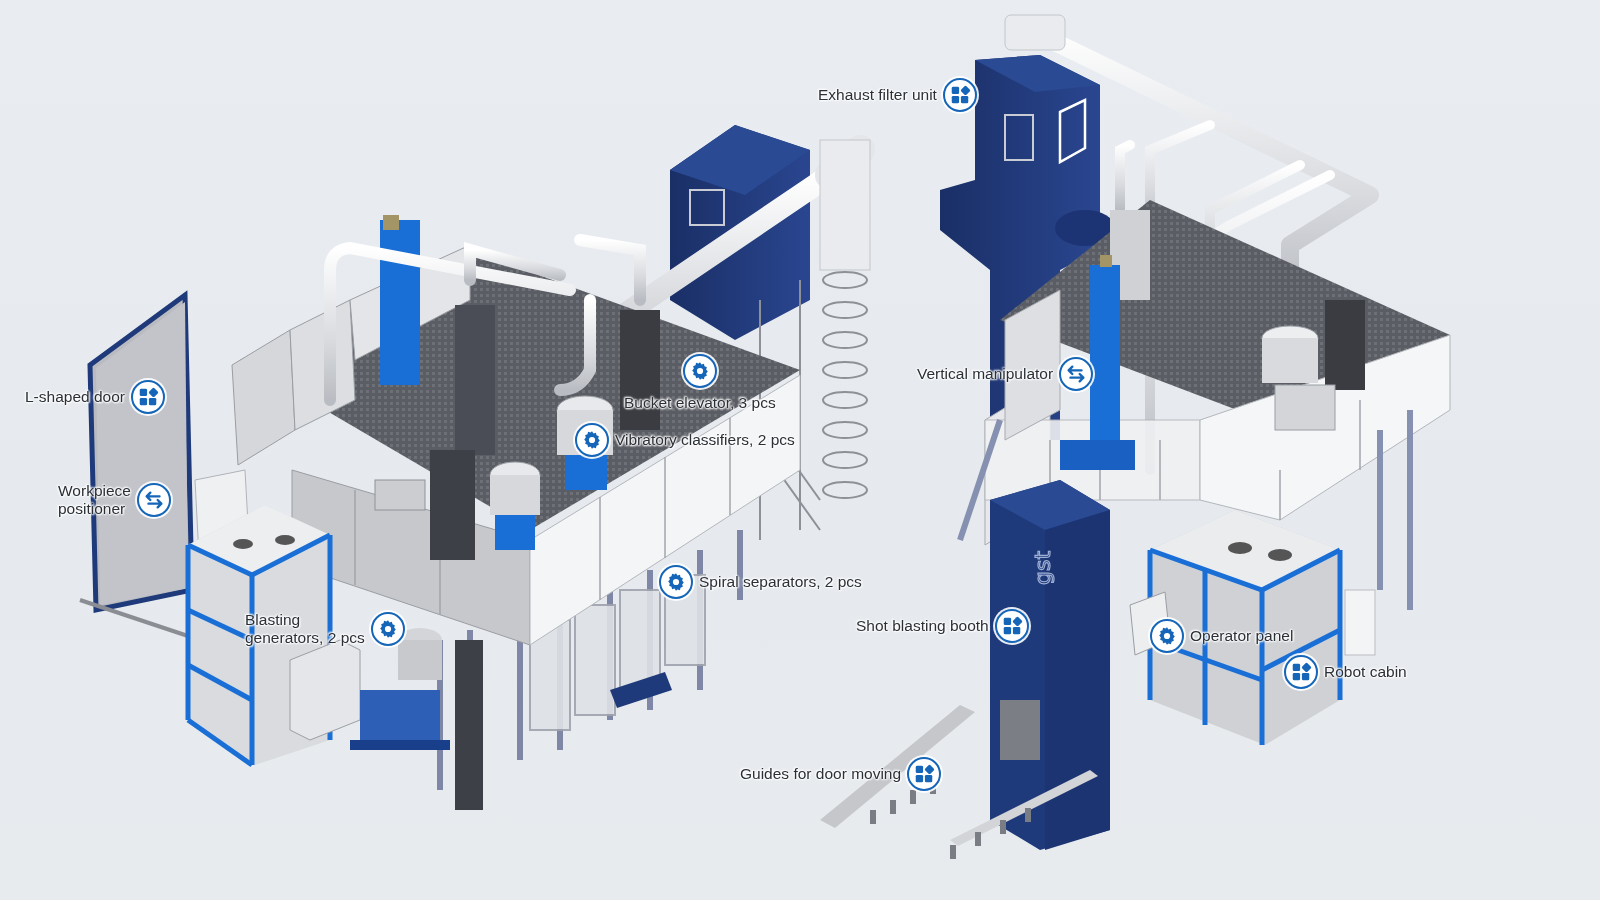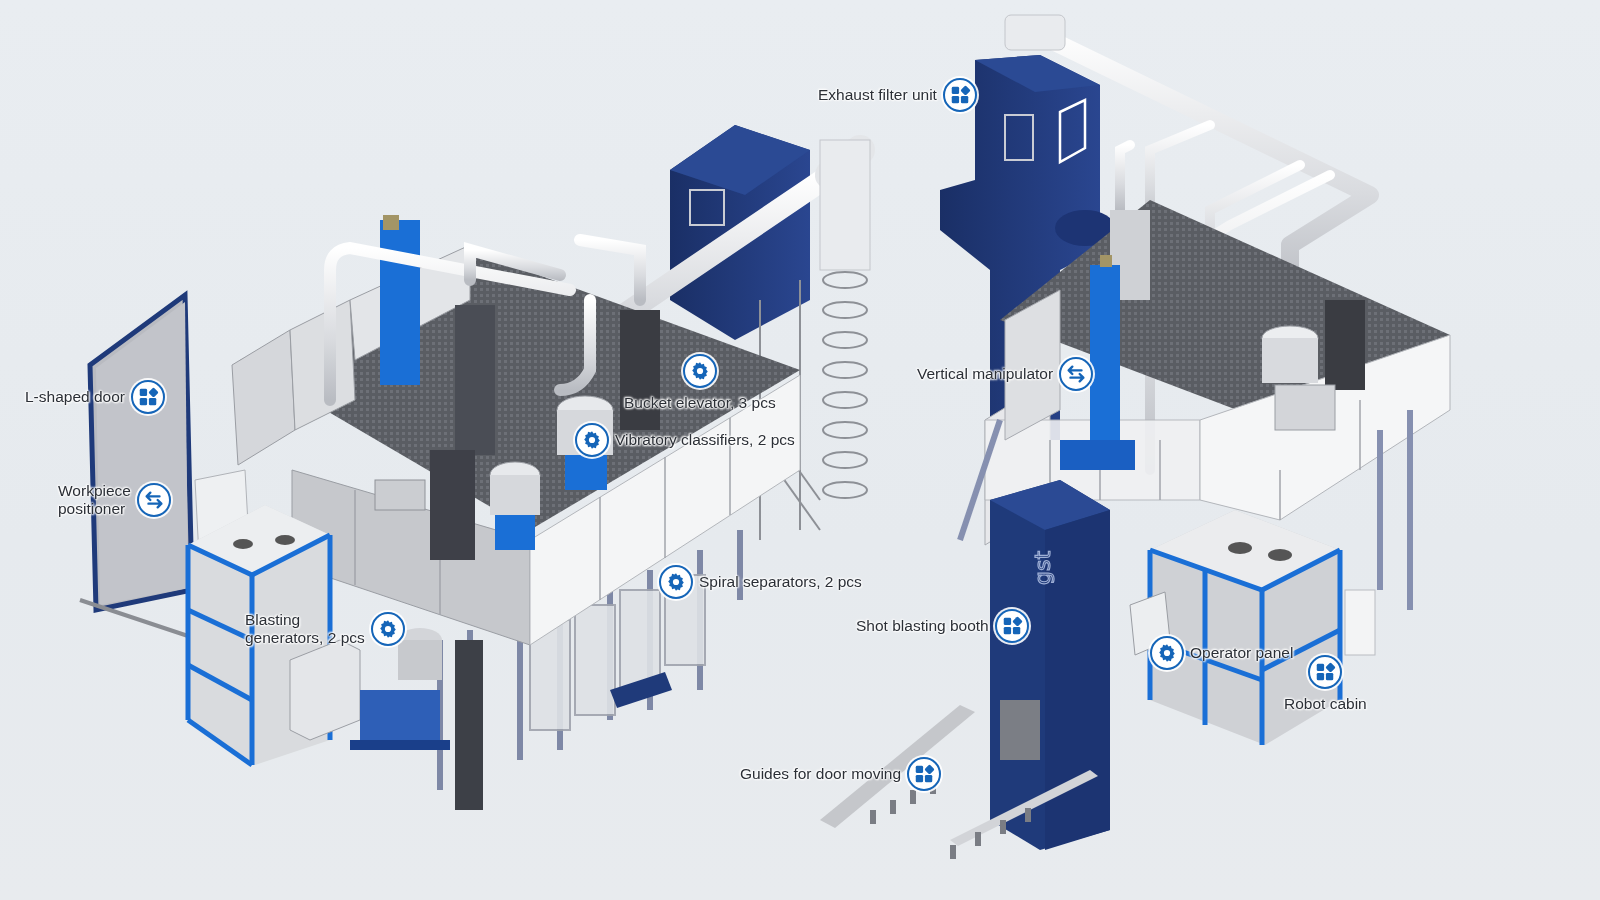--- a/index.html
+++ b/index.html
@@ -332,31 +332,31 @@
   <span class="badge">
     <svg viewBox="0 0 24 24">
         <rect x="3" y="3" width="8" height="8" rx="1.5" fill="#1565b8"></rect>
         <rect x="14" y="3" width="8" height="8" rx="1.5" fill="#1565b8" transform="rotate(45 18 7)"></rect>
         <rect x="3" y="13" width="8" height="8" rx="1.5" fill="#1565b8"></rect>
         <rect x="13" y="13" width="8" height="8" rx="1.5" fill="#1565b8"></rect>
       </svg>
   </span>
 </div>
 
-<div class="hotspot" style="left:1150px;top:636px;">
+<div class="hotspot" style="left:1150px;top:619px;">
   <span class="badge">
     <svg viewBox="0 0 24 24">
         <path d="M12 2.5l1.6 2.3 2.7-.7.6 2.7 2.6 1-.8 2.6 1.8 2.1-1.8 2.1.8 2.6-2.6 1-.6 2.7-2.7-.7L12 21.5l-1.6-2.3-2.7.7-.6-2.7-2.6-1 .8-2.6L3.5 11.5l1.8-2.1-.8-2.6 2.6-1 .6-2.7 2.7.7z" fill="#1565b8"></path>
         <circle cx="12" cy="12" r="3.4" fill="#fff"></circle>
       </svg>
   </span>
   <span class="label">Operator panel</span>
 </div>
 
-<div class="hotspot" style="left:1284px;top:655px;flex-direction:column;">
+<div class="hotspot" style="left:1284px;top:655px;">
   <span class="badge">
     <svg viewBox="0 0 24 24">
         <rect x="3" y="3" width="8" height="8" rx="1.5" fill="#1565b8"></rect>
         <rect x="14" y="3" width="8" height="8" rx="1.5" fill="#1565b8" transform="rotate(45 18 7)"></rect>
         <rect x="3" y="13" width="8" height="8" rx="1.5" fill="#1565b8"></rect>
         <rect x="13" y="13" width="8" height="8" rx="1.5" fill="#1565b8"></rect>
       </svg>
   </span>
   <span class="label">Robot cabin</span>
 </div>

